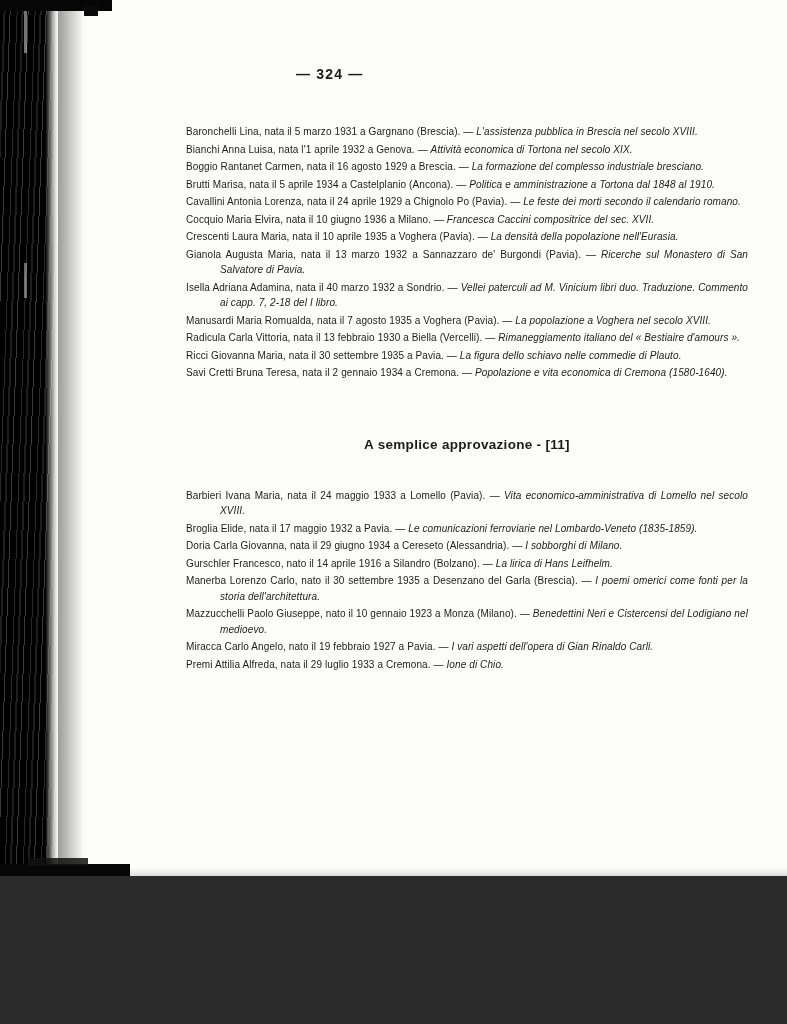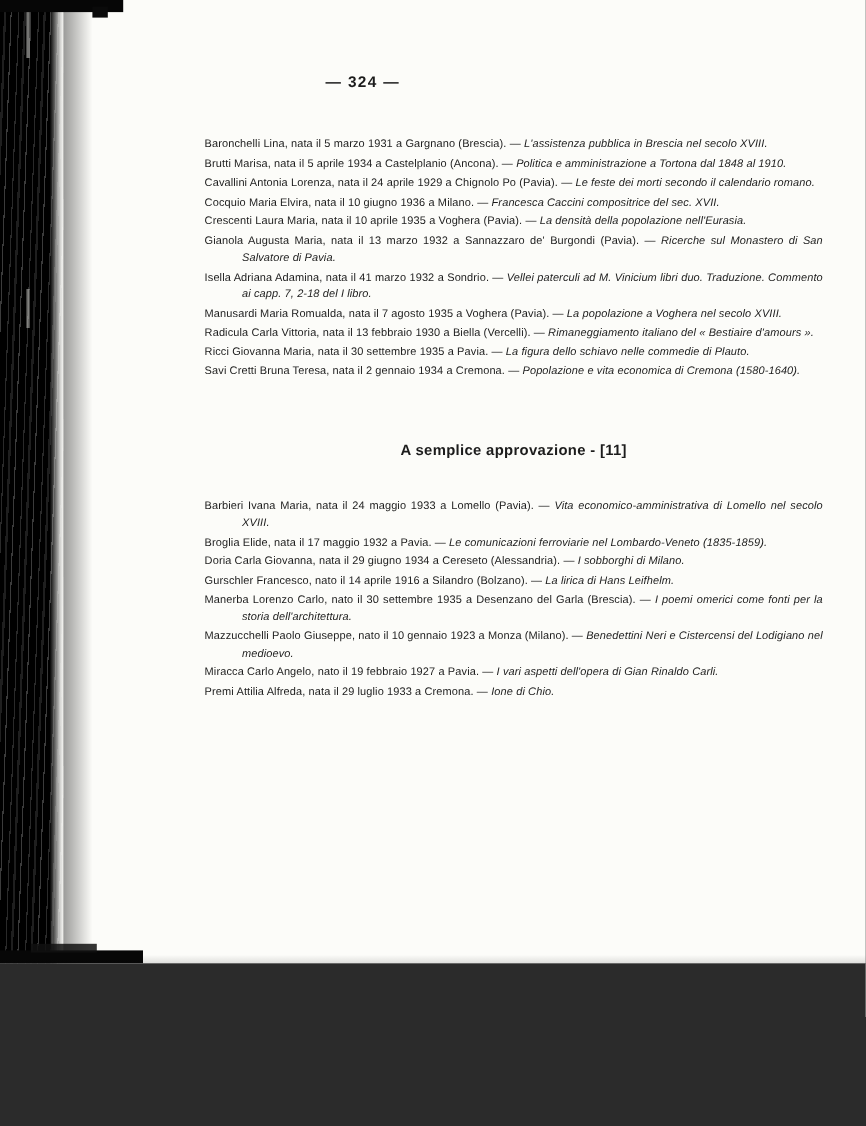--- a/index.html
+++ b/index.html
@@ -75,34 +75,36 @@
   <div class="mark-bottom"></div>
   <div class="mark-bottom2"></div>
   <div class="edge-right"></div>
   <div class="edge-bottom"></div>
 
   <div class="content">
     <div class="page-number">— 324 —</div>
     <div id="sections">
   <p class="entry"><span class="bio">Baronchelli Lina, nata il 5 marzo 1931 a Gargnano (Brescia).</span><span class="dash"> — </span><span class="title">L'assistenza pubblica in Brescia nel secolo XVIII.</span></p>
 
+  <p class="entry"><span class="bio">Bianchi Anna Luisa, nata l'1 aprile 1932 a Genova.</span><span class="dash"> — </span><span class="title">Attività economica di Tortona nel secolo XIX.</span></p>
 
+  <p class="entry"><span class="bio">Boggio Rantanet Carmen, nata il 16 agosto 1929 a Brescia.</span><span class="dash"> — </span><span class="title">La formazione del complesso industriale bresciano.</span></p>
 
   <p class="entry"><span class="bio">Brutti Marisa, nata il 5 aprile 1934 a Castelplanio (Ancona).</span><span class="dash"> — </span><span class="title">Politica e amministrazione a Tortona dal 1848 al 1910.</span></p>
 
 
   <p class="entry"><span class="bio">Cavallini Antonia Lorenza, nata il 24 aprile 1929 a Chignolo Po (Pavia).</span><span class="dash"> — </span><span class="title">Le feste dei morti secondo il calendario romano.</span></p>
 
   <p class="entry"><span class="bio">Cocquio Maria Elvira, nata il 10 giugno 1936 a Milano.</span><span class="dash"> — </span><span class="title">Francesca Caccini compositrice del sec. XVII.</span></p>
 
   <p class="entry"><span class="bio">Crescenti Laura Maria, nata il 10 aprile 1935 a Voghera (Pavia).</span><span class="dash"> — </span><span class="title">La densità della popolazione nell'Eurasia.</span></p>
 
   <p class="entry"><span class="bio">Gianola Augusta Maria, nata il 13 marzo 1932 a Sannazzaro de' Burgondi (Pavia).</span><span class="dash"> — </span><span class="title">Ricerche sul Monastero di San Salvatore di Pavia.</span></p>
 
-  <p class="entry"><span class="bio">Isella Adriana Adamina, nata il 41 marzo 1932 a Sondrio.</span><span class="dash"> — </span><span class="title">Vellei paterculi ad M. Vinicium libri duo. Traduzione. Commento ai capp. 7, 2-18 del I libro.</span></p>
+  <p class="entry"><span class="bio">Isella Adriana Adamina, nata il 40 marzo 1932 a Sondrio.</span><span class="dash"> — </span><span class="title">Vellei paterculi ad M. Vinicium libri duo. Traduzione. Commento ai capp. 7, 2-18 del I libro.</span></p>
 
   <p class="entry"><span class="bio">Manusardi Maria Romualda, nata il 7 agosto 1935 a Voghera (Pavia).</span><span class="dash"> — </span><span class="title">La popolazione a Voghera nel secolo XVIII.</span></p>
 
   <p class="entry"><span class="bio">Radicula Carla Vittoria, nata il 13 febbraio 1930 a Biella (Vercelli).</span><span class="dash"> — </span><span class="title">Rimaneggiamento italiano del « Bestiaire d'amours ».</span></p>
 
   <p class="entry"><span class="bio">Ricci Giovanna Maria, nata il 30 settembre 1935 a Pavia.</span><span class="dash"> — </span><span class="title">La figura dello schiavo nelle commedie di Plauto.</span></p>
 
   <p class="entry"><span class="bio">Savi Cretti Bruna Teresa, nata il 2 gennaio 1934 a Cremona.</span><span class="dash"> — </span><span class="title">Popolazione e vita economica di Cremona (1580-1640).</span></p>
 
   <div class="section-heading">A semplice approvazione - [11]</div>

